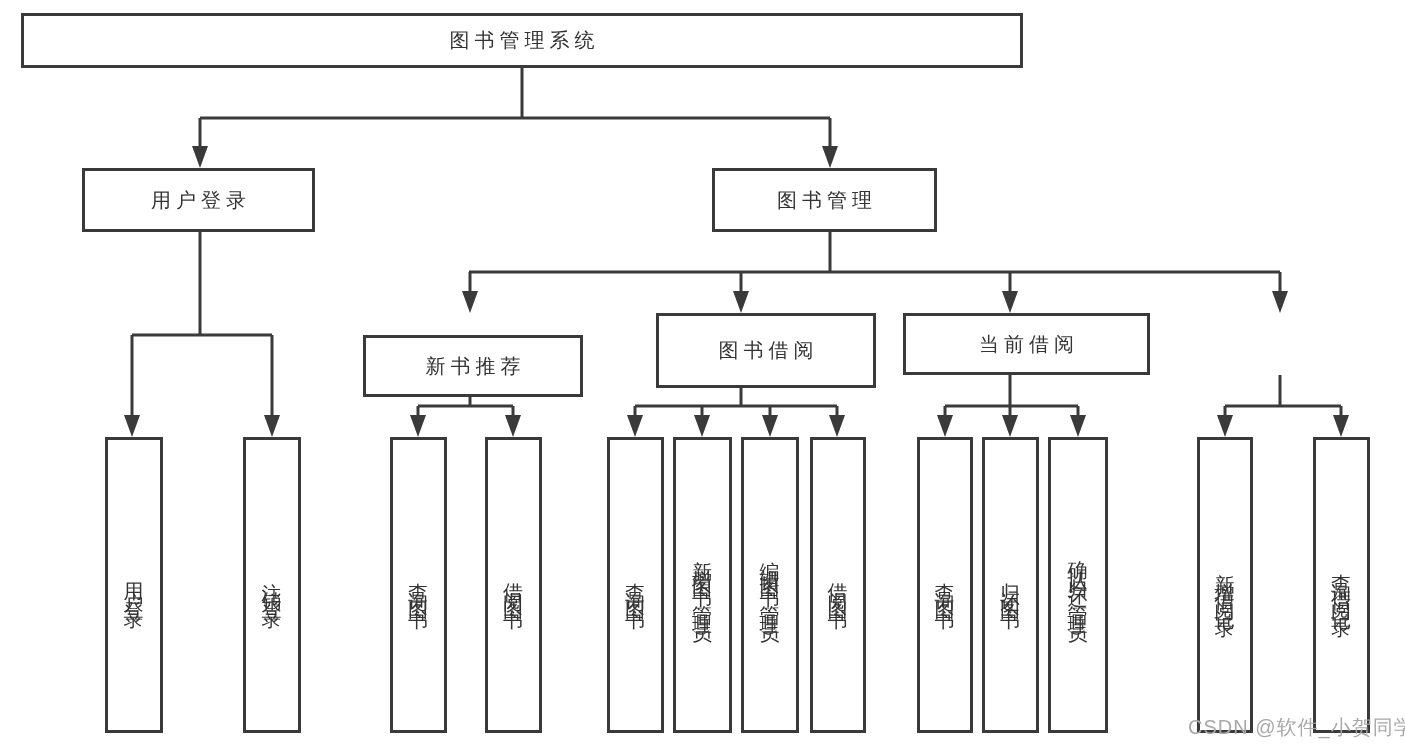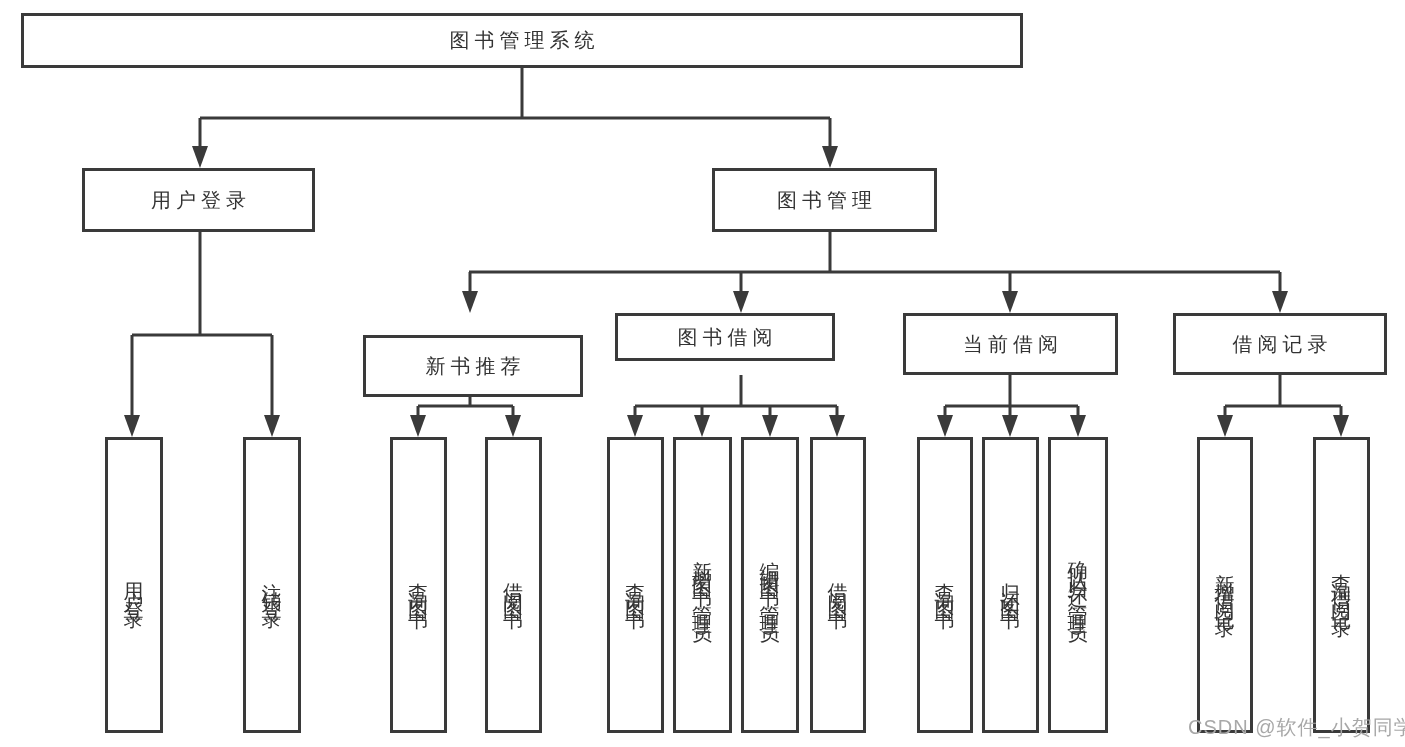--- a/index.html
+++ b/index.html
@@ -96,23 +96,22 @@
       <polygon points="1333,415 1349,415 1341,437"></polygon>
     </g>
   </svg>
 
   <div class="node" style="left:21px; top:13px; width:1002px; height:55px;">图书管理系统</div>
 
   <div class="node" style="left:82px; top:168px; width:233px; height:64px;">用户登录</div>
   <div class="node" style="left:712px; top:168px; width:225px; height:64px;">图书管理</div>
 
   <div class="node" style="left:363px; top:313px; width:220px; height:62px;margin-top:22px;">新书推荐</div>
-  <div class="node" style="left:615px; top:313px; width:220px; height:48px;">图书借阅</div>
-  <div class="node" style="left:903px; top:313px; width:215px; height:62px;">当前借阅</div>
-  <div class="node" style="left:1173px; top:313px; width:214px; height:62px;">借阅记录</div>
+  <div class="node" style="left:656px; top:313px; width:220px; height:75px;">图书借阅</div>
+  <div class="node" style="left:903px; top:313px; width:247px; height:62px;">当前借阅</div>
 
   <div class="node vertical" style="left:105px; top:437px; width:58px; height:296px;">用户登录</div>
   <div class="node vertical" style="left:243px; top:437px; width:58px; height:296px;">注销登录</div>
 
   <div class="node vertical" style="left:390px; top:437px; width:57px; height:296px;">查询图书</div>
   <div class="node vertical" style="left:485px; top:437px; width:57px; height:296px;">借阅图书</div>
 
   <div class="node vertical" style="left:607px; top:437px; width:57px; height:296px;">查询图书</div>
   <div class="node vertical" style="left:673px; top:437px; width:59px; height:296px;">新增图书（管理员）</div>
   <div class="node vertical" style="left:741px; top:437px; width:58px; height:296px;">编辑图书（管理员）</div>

